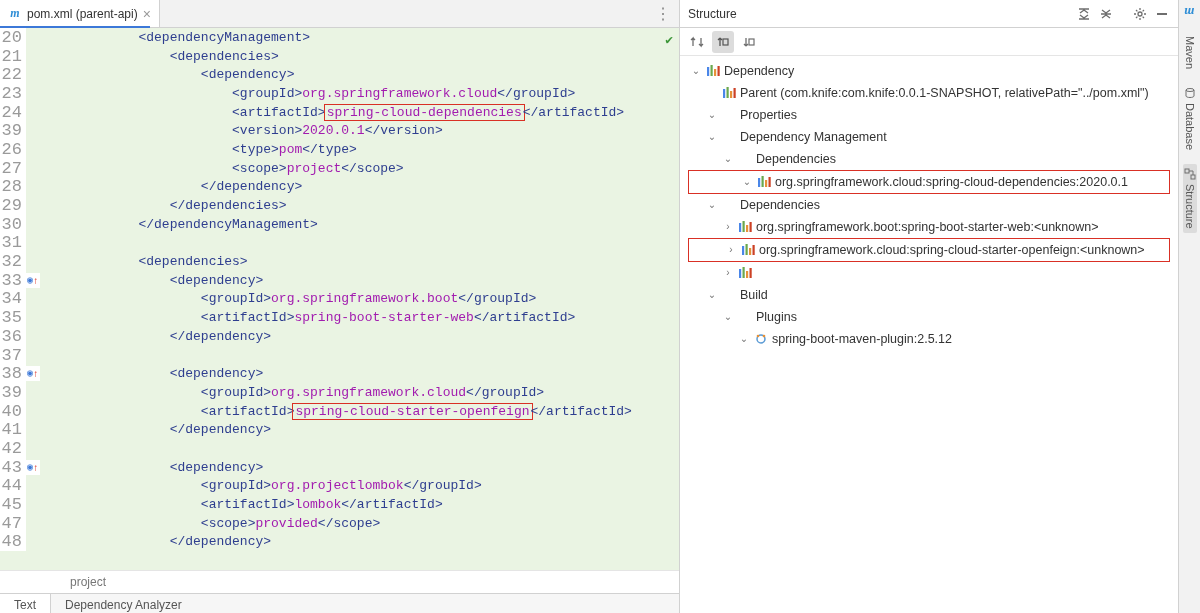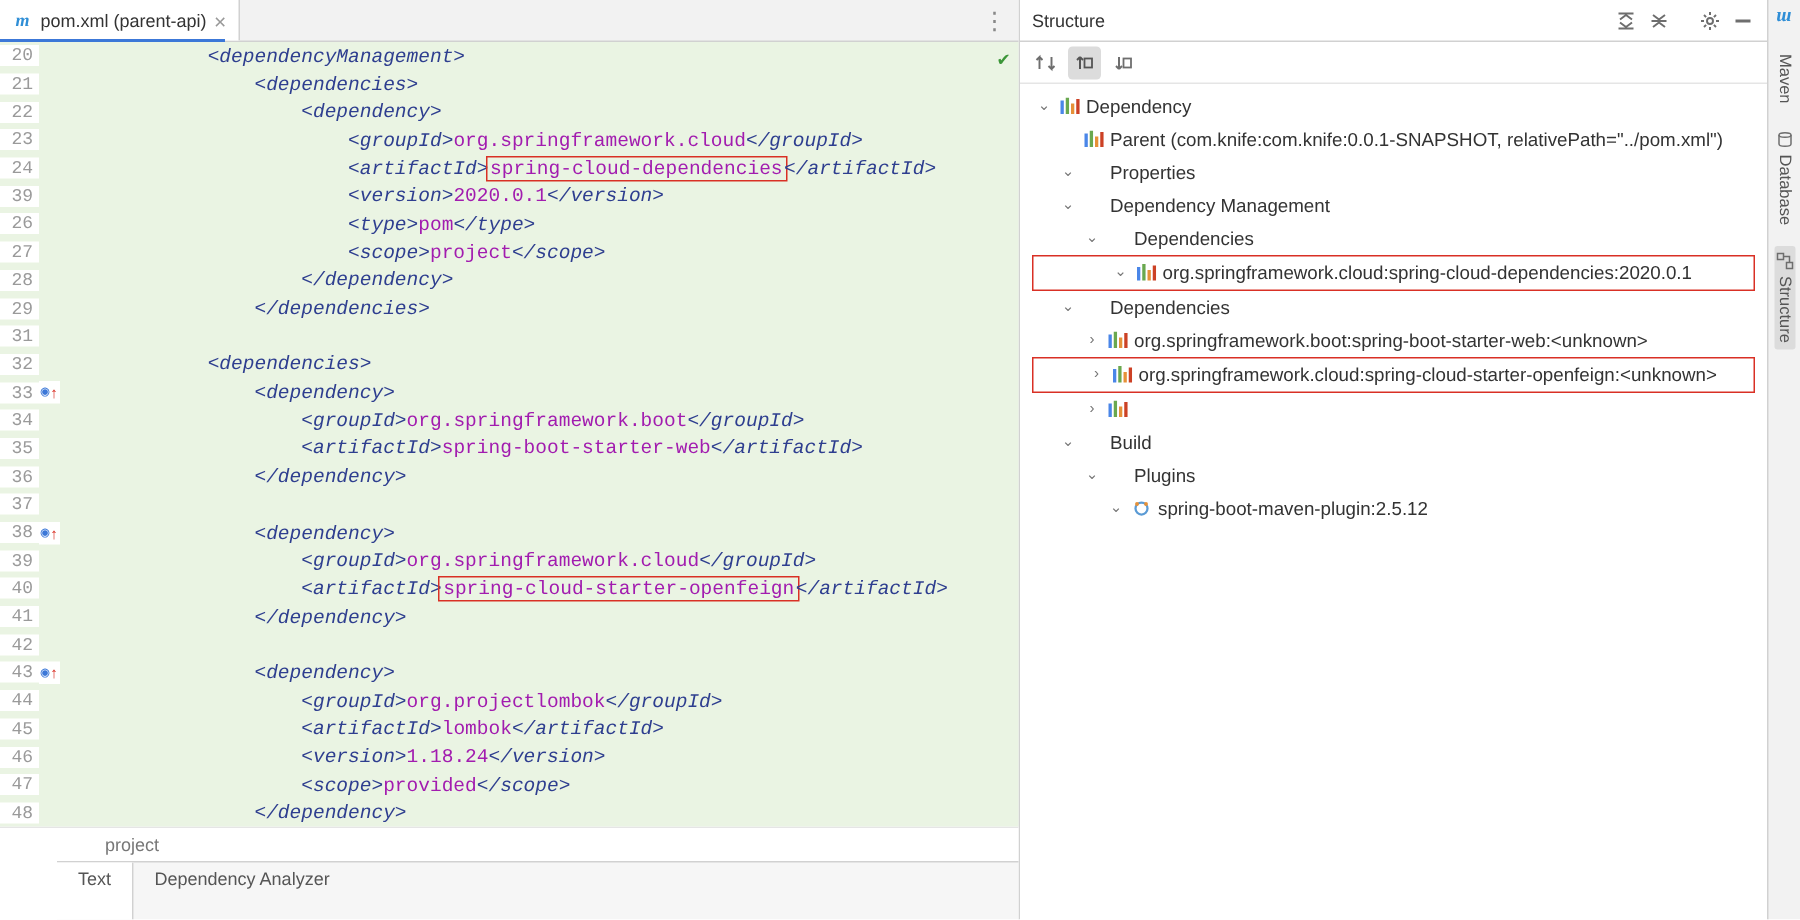--- a/index.html
+++ b/index.html
@@ -9,32 +9,32 @@
 .editor-pane { flex: 0 0 680px; display: flex; flex-direction: column; border-right: 1px solid #d1d1d1; }
 .tab-bar { display: flex; align-items: center; height: 28px; border-bottom: 1px solid #d1d1d1; background: #f2f2f2; position: relative; }
 .tab { display: flex; align-items: center; height: 100%; background: #fff; border-right: 1px solid #d1d1d1; padding: 0 8px; gap: 5px; }
 .tab-underline { position: absolute; left: 0; bottom: -1px; height: 2px; width: 150px; background: #3c78d8; }
 .tab-icon-m { width: 14px; height: 14px; display: inline-flex; align-items: center; justify-content: center; font-weight: bold; color: #2f8ed6; font-style: italic; font-family: Georgia, serif; }
 .tab-close { color: #999; font-size: 14px; cursor: pointer; }
 .kebab { margin-left: auto; padding: 0 8px; color: #888; font-size: 16px; }
 .code-area { flex: 1; background: #eaf4e3; font-family: "Consolas", "Courier New", monospace; font-size: 13px; overflow: hidden; position: relative; }
 .code-inner { position: relative; }
 .code-line { display: flex; align-items: center; height: 18.7px; white-space: pre; }
-.gutter-num { flex: 0 0 26px; text-align: right; color: #9a9a9a; background: #fff; padding-right: 4px; font-size: 12px; }
+.gutter-num { flex: 0 0 26px; text-align: right; color: #9a9a9a; background: #fff; padding-right: 4px; font-size: 17px; }
 .gutter-mark { flex: 0 0 14px; background: #fff; text-align: center; position: relative; }
 .gutter-fold { flex: 0 0 30px; background: #fff; border-right: 1px solid #e0e0e0; position: relative; }
 .code-text { padding-left: 6px; }
-.tag { color: #2e3e8f; font-style: italic; }
+.tag { color: #2e3e8f; }
 .txt { color: #a21caf; }
 .hilite { border: 1.5px solid #d93025; padding: 0px 2px; margin: -1px -2px; }
 .change-mark { color: #3c78d8; font-size: 10px; position: relative; top: -1px; }
 .up-mark { color: #d93025; font-size: 10px; }
 .check { position: absolute; right: 6px; top: 4px; color: #3c9638; font-size: 13px; }
 .breadcrumb-bar { padding: 4px 70px; color: #777; border-top: 1px solid #e5e5e5; background: #fff; font-size: 12px; }
-.bottom-tabs { display: flex; border-top: 1px solid #d1d1d1; background: #f6f6f6; height: 39px; margin-left: 38px; }
+.bottom-tabs { display: flex; border-top: 1px solid #d1d1d1; background: #f6f6f6; height: 20px; }
 .bottom-tab { padding: 4px 14px; color: #555; cursor: pointer; }
 .bottom-tab.active { background: #fff; border-right: 1px solid #d1d1d1; }
 
 .structure-pane { flex: 1; display: flex; flex-direction: column; }
 .structure-header { display: flex; align-items: center; height: 28px; border-bottom: 1px solid #d1d1d1; padding: 0 8px; gap: 6px; }
 .structure-title { font-weight: normal; flex: 1; }
 .hdr-icon { width: 16px; height: 16px; display: inline-flex; align-items: center; justify-content: center; color: #6e6e6e; cursor: pointer; }
 .structure-toolbar { display: flex; align-items: center; height: 28px; border-bottom: 1px solid #e5e5e5; padding: 0 6px; gap: 4px; }
 .tb-btn { width: 22px; height: 22px; display: inline-flex; align-items: center; justify-content: center; color: #6e6e6e; cursor: pointer; border-radius: 3px; }
 .tb-btn.sel { background: #dcdcdc; }
@@ -74,36 +74,36 @@
             <div class="code-line"><div class="gutter-num">20</div><div class="gutter-mark"></div><div class="gutter-fold"></div><div class="code-text">        <span class="tag">&lt;dependencyManagement&gt;</span></div></div>
             <div class="code-line"><div class="gutter-num">21</div><div class="gutter-mark"></div><div class="gutter-fold"></div><div class="code-text">            <span class="tag">&lt;dependencies&gt;</span></div></div>
             <div class="code-line"><div class="gutter-num">22</div><div class="gutter-mark"></div><div class="gutter-fold"></div><div class="code-text">                <span class="tag">&lt;dependency&gt;</span></div></div>
             <div class="code-line"><div class="gutter-num">23</div><div class="gutter-mark"></div><div class="gutter-fold"></div><div class="code-text">                    <span class="tag">&lt;groupId&gt;</span><span class="txt">org.springframework.cloud</span><span class="tag">&lt;/groupId&gt;</span></div></div>
             <div class="code-line"><div class="gutter-num">24</div><div class="gutter-mark"></div><div class="gutter-fold"></div><div class="code-text">                    <span class="tag">&lt;artifactId&gt;</span><span class="hilite"><span class="txt">spring-cloud-dependencies</span></span><span class="tag">&lt;/artifactId&gt;</span></div></div>
             <div class="code-line"><div class="gutter-num">39</div><div class="gutter-mark"></div><div class="gutter-fold"></div><div class="code-text">                    <span class="tag">&lt;version&gt;</span><span class="txt">2020.0.1</span><span class="tag">&lt;/version&gt;</span></div></div>
             <div class="code-line"><div class="gutter-num">26</div><div class="gutter-mark"></div><div class="gutter-fold"></div><div class="code-text">                    <span class="tag">&lt;type&gt;</span><span class="txt">pom</span><span class="tag">&lt;/type&gt;</span></div></div>
             <div class="code-line"><div class="gutter-num">27</div><div class="gutter-mark"></div><div class="gutter-fold"></div><div class="code-text">                    <span class="tag">&lt;scope&gt;</span><span class="txt">project</span><span class="tag">&lt;/scope&gt;</span></div></div>
             <div class="code-line"><div class="gutter-num">28</div><div class="gutter-mark"></div><div class="gutter-fold"></div><div class="code-text">                <span class="tag">&lt;/dependency&gt;</span></div></div>
             <div class="code-line"><div class="gutter-num">29</div><div class="gutter-mark"></div><div class="gutter-fold"></div><div class="code-text">            <span class="tag">&lt;/dependencies&gt;</span></div></div>
+            <div class="code-line"><div class="gutter-num">30</div><div class="gutter-mark"></div><div class="gutter-fold"></div><div class="code-text">        <span class="tag">&lt;/dependencyManagement&gt;</span></div></div>
             <div class="code-line"><div class="gutter-num">31</div><div class="gutter-mark"></div><div class="gutter-fold"></div><div class="code-text"></div></div>
             <div class="code-line"><div class="gutter-num">32</div><div class="gutter-mark"></div><div class="gutter-fold"></div><div class="code-text">        <span class="tag">&lt;dependencies&gt;</span></div></div>
             <div class="code-line"><div class="gutter-num">33</div><div class="gutter-mark"><span class="change-mark">◉</span><span class="up-mark">↑</span></div><div class="gutter-fold"></div><div class="code-text">            <span class="tag">&lt;dependency&gt;</span></div></div>
             <div class="code-line"><div class="gutter-num">34</div><div class="gutter-mark"></div><div class="gutter-fold"></div><div class="code-text">                <span class="tag">&lt;groupId&gt;</span><span class="txt">org.springframework.boot</span><span class="tag">&lt;/groupId&gt;</span></div></div>
             <div class="code-line"><div class="gutter-num">35</div><div class="gutter-mark"></div><div class="gutter-fold"></div><div class="code-text">                <span class="tag">&lt;artifactId&gt;</span><span class="txt">spring-boot-starter-web</span><span class="tag">&lt;/artifactId&gt;</span></div></div>
             <div class="code-line"><div class="gutter-num">36</div><div class="gutter-mark"></div><div class="gutter-fold"></div><div class="code-text">            <span class="tag">&lt;/dependency&gt;</span></div></div>
             <div class="code-line"><div class="gutter-num">37</div><div class="gutter-mark"></div><div class="gutter-fold"></div><div class="code-text"></div></div>
             <div class="code-line"><div class="gutter-num">38</div><div class="gutter-mark"><span class="change-mark">◉</span><span class="up-mark">↑</span></div><div class="gutter-fold"></div><div class="code-text">            <span class="tag">&lt;dependency&gt;</span></div></div>
             <div class="code-line"><div class="gutter-num">39</div><div class="gutter-mark"></div><div class="gutter-fold"></div><div class="code-text">                <span class="tag">&lt;groupId&gt;</span><span class="txt">org.springframework.cloud</span><span class="tag">&lt;/groupId&gt;</span></div></div>
             <div class="code-line"><div class="gutter-num">40</div><div class="gutter-mark"></div><div class="gutter-fold"></div><div class="code-text">                <span class="tag">&lt;artifactId&gt;</span><span class="hilite"><span class="txt">spring-cloud-starter-openfeign</span></span><span class="tag">&lt;/artifactId&gt;</span></div></div>
             <div class="code-line"><div class="gutter-num">41</div><div class="gutter-mark"></div><div class="gutter-fold"></div><div class="code-text">            <span class="tag">&lt;/dependency&gt;</span></div></div>
             <div class="code-line"><div class="gutter-num">42</div><div class="gutter-mark"></div><div class="gutter-fold"></div><div class="code-text"></div></div>
             <div class="code-line"><div class="gutter-num">43</div><div class="gutter-mark"><span class="change-mark">◉</span><span class="up-mark">↑</span></div><div class="gutter-fold"></div><div class="code-text">            <span class="tag">&lt;dependency&gt;</span></div></div>
             <div class="code-line"><div class="gutter-num">44</div><div class="gutter-mark"></div><div class="gutter-fold"></div><div class="code-text">                <span class="tag">&lt;groupId&gt;</span><span class="txt">org.projectlombok</span><span class="tag">&lt;/groupId&gt;</span></div></div>
             <div class="code-line"><div class="gutter-num">45</div><div class="gutter-mark"></div><div class="gutter-fold"></div><div class="code-text">                <span class="tag">&lt;artifactId&gt;</span><span class="txt">lombok</span><span class="tag">&lt;/artifactId&gt;</span></div></div>
-            <div class="code-line"><div class="gutter-num">46</div><div class="gutter-mark"></div><div class="gutter-fold"></div><div class="code-text">                <span class="tag">&lt;version&gt;</span><span class="txt">1.18.24</span><span class="tag">&lt;/version&gt;</span></div></div>
             <div class="code-line"><div class="gutter-num">47</div><div class="gutter-mark"></div><div class="gutter-fold"></div><div class="code-text">                <span class="tag">&lt;scope&gt;</span><span class="txt">provided</span><span class="tag">&lt;/scope&gt;</span></div></div>
             <div class="code-line"><div class="gutter-num">48</div><div class="gutter-mark"></div><div class="gutter-fold"></div><div class="code-text">            <span class="tag">&lt;/dependency&gt;</span></div></div>
           </div>
       </div>
       <div class="breadcrumb-bar">project</div>
       <div class="bottom-tabs">
         <div class="bottom-tab active">Text</div>
         <div class="bottom-tab">Dependency Analyzer</div>
       </div>
     </div>

